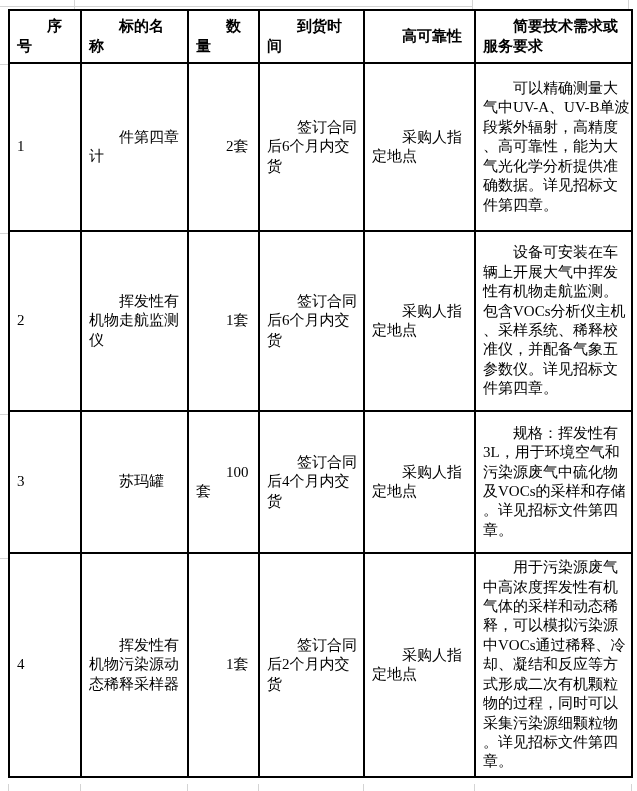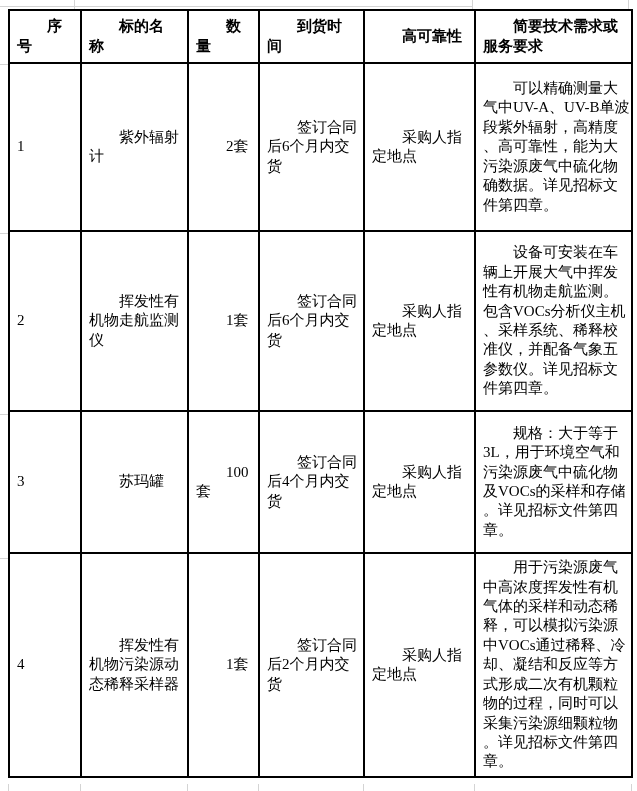--- a/index.html
+++ b/index.html
@@ -79,33 +79,33 @@
         <td>　　数
 量</td>
         <td>　　到货时
 间</td>
         <td>　　高可靠性</td>
         <td>　　简要技术需求或
 服务要求</td>
       </tr>
       <tr style="height:168px;">
         <td>1</td>
-        <td>　　紫外辐射
+        <td>　　件第四章
 计</td>
         <td>　　2套</td>
         <td>　　签订合同
 后6个月内交
 货</td>
         <td>　　采购人指
 定地点</td>
         <td>　　可以精确测量大
 气中UV-A、UV-B单波
 段紫外辐射，高精度
 、高可靠性，能为大
-污染源废气中硫化物
+气光化学分析提供准
 确数据。详见招标文
 件第四章。</td>
       </tr>
       <tr style="height:180px;">
         <td>2</td>
         <td>　　挥发性有
 机物走航监测
 仪</td>
         <td>　　1套</td>
         <td>　　签订合同
@@ -125,21 +125,21 @@
       <tr style="height:142px;">
         <td>3</td>
         <td>　　苏玛罐</td>
         <td>　　100
 套</td>
         <td>　　签订合同
 后4个月内交
 货</td>
         <td>　　采购人指
 定地点</td>
-        <td>　　规格：大于等于
+        <td>　　规格：挥发性有
 3L，用于环境空气和
 污染源废气中硫化物
 及VOCs的采样和存储
 。详见招标文件第四
 章。</td>
       </tr>
       <tr style="height:224px;">
         <td>4</td>
         <td>　　挥发性有
 机物污染源动

